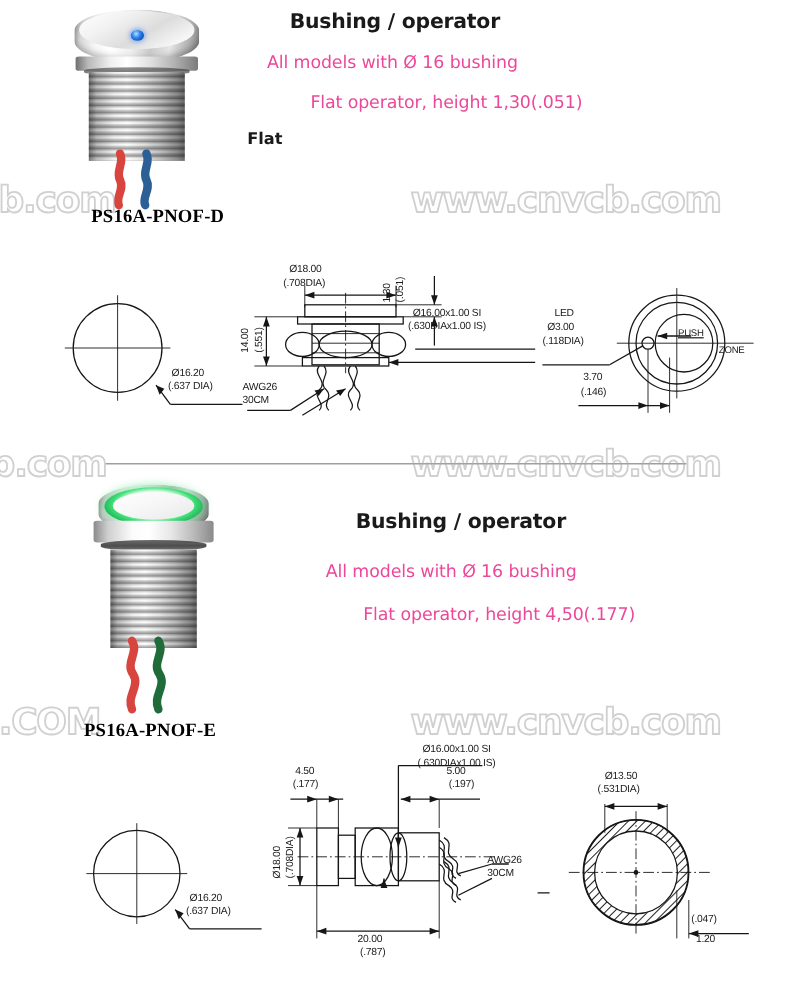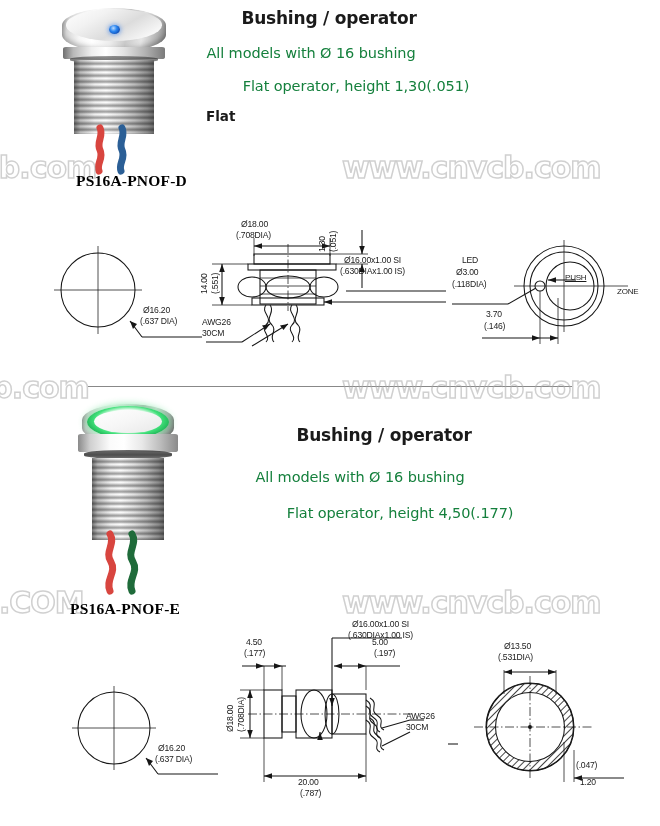--- a/index.html
+++ b/index.html
@@ -36,21 +36,21 @@
 
   
   .head {
     position:absolute;
     font-family:"DejaVu Sans", sans-serif;
     white-space:nowrap;
   }
   .head-title {
     font-weight:bold; font-size:17px; letter-spacing:-0.2px;
   }
-  .head-line { font-size:14.5px; color:#15803d; letter-spacing:-0.1px; }
+  .head-line { font-size:14.5px; color:#ec4899; letter-spacing:-0.1px;margin-left:16px; }
 
   .flat-label {
     position:absolute;
     font-family:"DejaVu Sans", sans-serif;
     font-weight:bold; font-size:13.5px;
   }
   .model-label {
     position:absolute;
     font-family:"Liberation Serif", serif;
     font-weight:bold; font-size:15.5px;
@@ -292,21 +292,21 @@
       <line class="ln-thin" x1="88" y1="53" x2="88" y2="106"></line>
       <line class="ln-thin" x1="106" y1="60" x2="106" y2="106"></line>
       <line class="ln" x1="30" y1="100" x2="106" y2="100"></line>
       <path d="M88 100 L80 97.2 L80 102.8 Z" fill="#161616"></path>
       <path d="M106 100 L98 97.2 L98 102.8 Z" fill="#161616"></path>
     </svg>
     <div class="dim" style="left:10px; top:18px;">LED</div>
     <div class="dim" style="left:4px; top:30px;">Ø3.00</div>
     <div class="dim" style="left:0px; top:42px;">(.118DIA)</div>
     <div class="dim small" style="left:113px; top:36px;text-decoration:underline;">PUSH</div>
-    <div class="dim small" style="left:117px; top:50px;padding-left:48px;">ZONE</div>
+    <div class="dim small" style="left:99px; top:50px;padding-left:48px;">ZONE</div>
     <div class="dim" style="left:34px; top:72px;">3.70</div>
     <div class="dim" style="left:32px; top:84px;">(.146)</div>
   </div>
 
   <div class="divider" style="top:386px;"></div>
 
   <div class="head head-title" style="left:384px; top:425px; transform:translateX(-50%);">Bushing / operator</div>
   <div class="head head-line" style="left:360px; top:469px; transform:translateX(-50%);">All models with Ø 16 bushing</div>
   <div class="head head-line" style="left:400px; top:505px; transform:translateX(-50%);">Flat operator, height 4,50(.177)</div>
   <div class="model-label" style="left:70px; top:600px;">PS16A-PNOF-E</div>

